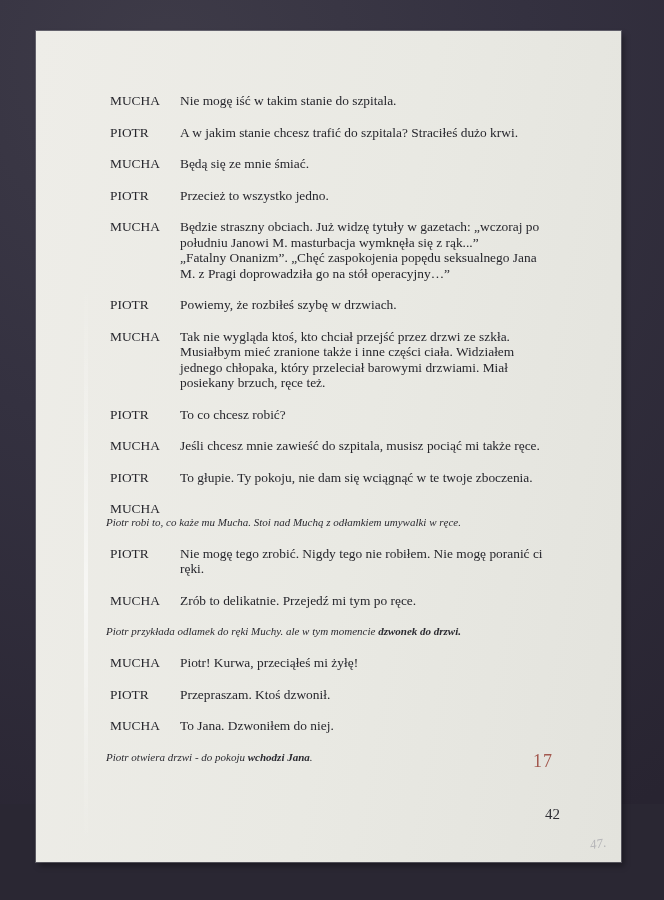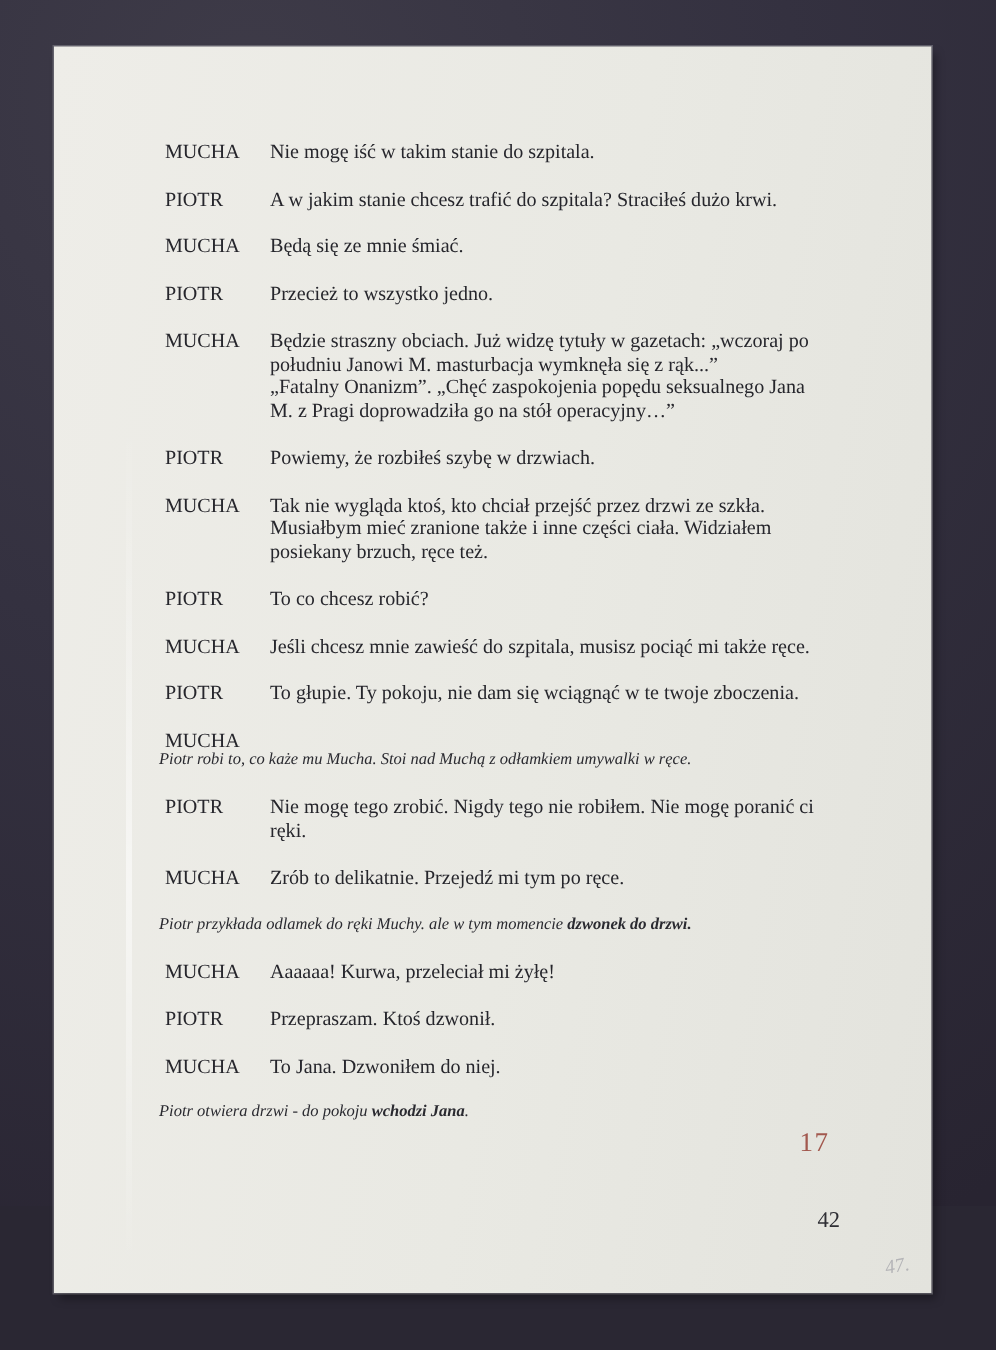--- a/index.html
+++ b/index.html
@@ -104,20 +104,21 @@
         <div class="lines">
           <div class="line">Powiemy, że rozbiłeś szybę w drzwiach.</div>
         </div>
       </div>
 
       <div class="cue">
         <span class="speaker">MUCHA</span>
         <div class="lines">
           <div class="line">Tak nie wygląda ktoś, kto chciał przejść przez drzwi ze szkła.</div>
           <div class="line">Musiałbym mieć zranione także i inne części ciała. Widziałem</div>
+          <div class="line">jednego chłopaka, który przeleciał barowymi drzwiami. Miał</div>
           <div class="line">posiekany brzuch, ręce też.</div>
         </div>
       </div>
 
       <div class="cue">
         <span class="speaker">PIOTR</span>
         <div class="lines">
           <div class="line">To co chcesz robić?</div>
         </div>
       </div>
@@ -155,21 +156,21 @@
         <div class="lines">
           <div class="line">Zrób to delikatnie. Przejedź mi tym po ręce.</div>
         </div>
       </div>
 
       <div class="direction"><span>Piotr przykłada odlamek do ręki Muchy. ale w tym momencie </span><span class="b">dzwonek do drzwi.</span><span></span></div>
 
       <div class="cue">
         <span class="speaker">MUCHA</span>
         <div class="lines">
-          <div class="line">Aaaaaa! Kurwa, przeleciał mi żyłę!</div>
+          <div class="line">Piotr! Kurwa, przeciąłeś mi żyłę!</div>
         </div>
       </div>
 
       <div class="cue">
         <span class="speaker">PIOTR</span>
         <div class="lines">
           <div class="line">Przepraszam. Ktoś dzwonił.</div>
         </div>
       </div>
 

